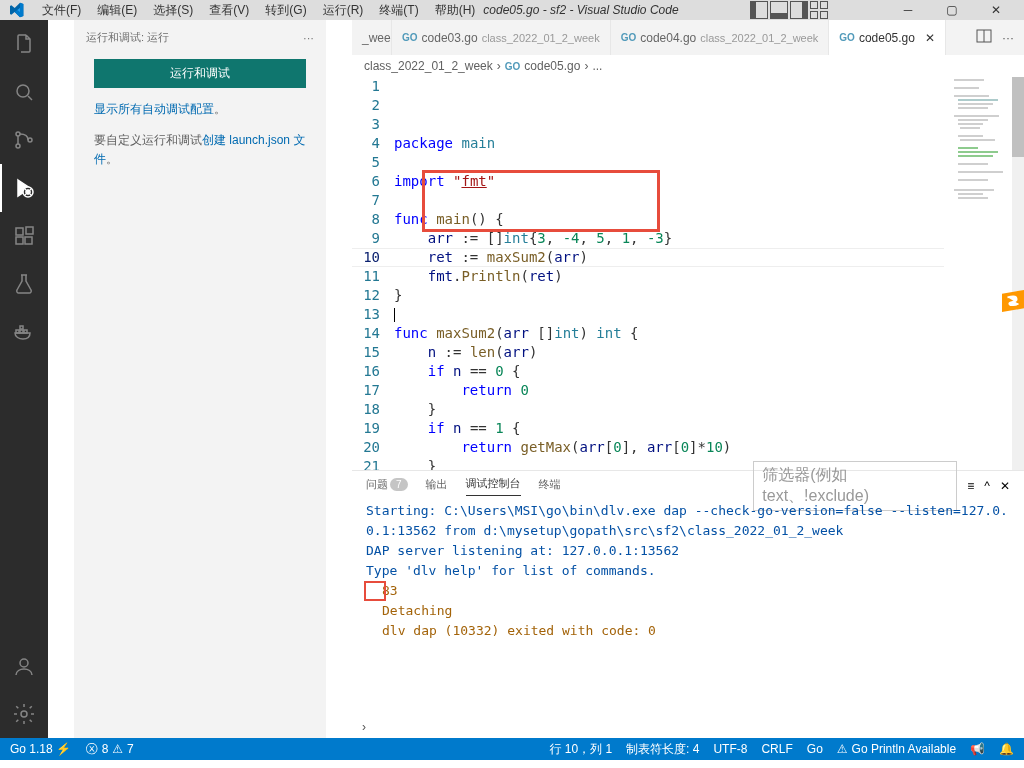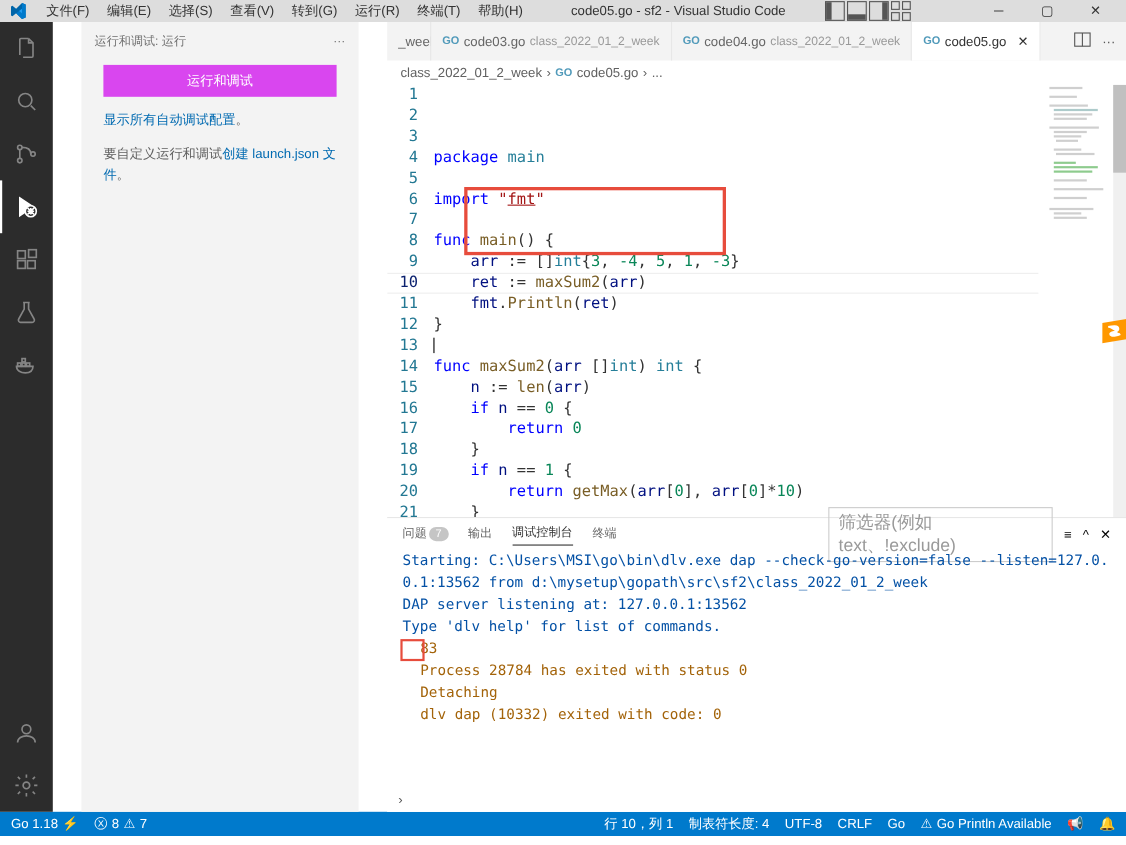--- a/index.html
+++ b/index.html
@@ -1,33 +1,33 @@
 <!DOCTYPE html>
 <html><head>
 <meta charset="utf-8">
 <style>
 * { margin: 0; padding: 0; box-sizing: border-box; }
 body { font-family: "Segoe UI", "Microsoft YaHei", sans-serif; font-size: 12px; background: #fff; overflow: hidden; width: 1024px; height: 768px; }
 .titlebar { height: 20px; background: #dddddd; display: flex; align-items: center; padding: 0 8px; }
 .titlebar .logo { width: 16px; height: 16px; margin-right: 10px; }
 .menu-item { padding: 4px 8px; color: #333; cursor: pointer; }
-.title-center { flex: 1; text-align: center; color: #333; }
+.title-center { flex: 1; text-align: left; color: #333; font-style: italic; }
 .win-controls { display: flex; gap: 4px; align-items: center; }
 .win-controls .ctrl { width: 40px; height: 28px; display: flex; align-items: center; justify-content: center; color: #333; }
 .layout-icons { display: flex; gap: 2px; margin-right: 60px; }
 .layout-icons .li { width: 18px; height: 18px; border: 1px solid #555; display: flex; }
 .main { display: flex; height: 718px; gap: 26px; }
 .activitybar { width: 48px; background: #2c2c2c; display: flex; flex-direction: column; }
 .activitybar .upper { flex: 1; display: flex; flex-direction: column; }
 .activitybar .ab-item { height: 48px; display: flex; align-items: center; justify-content: center; position: relative; }
 .activitybar .ab-item.active::before { content: ''; position: absolute; left: 0; top: 0; width: 2px; height: 100%; background: #fff; }
 .activitybar svg { width: 24px; height: 24px; }
 .sidebar { width: 252px; background: #f3f3f3; display: flex; flex-direction: column; }
 .sidebar-header { height: 35px; display: flex; align-items: center; justify-content: space-between; padding: 0 12px; color: #6f6f6f; font-size: 11px; }
-.run-btn { margin: 4px 20px 12px; padding: 6px 0; background: #d946ef; color: #fff; text-align: center; cursor: pointer; }
+.run-btn { margin: 4px 20px 12px; padding: 6px 0; background: #0f766e; color: #fff; text-align: center; cursor: pointer; }
 .sidebar-text { padding: 0 20px 12px; color: #616161; line-height: 1.6; }
 .link { color: #006ab1; cursor: pointer; }
 .editor-area { flex: 1; display: flex; flex-direction: column; background: #fff; position: relative; }
 .tabs { height: 35px; background: #f3f3f3; display: flex; align-items: stretch; }
 .tab { display: flex; align-items: center; padding: 0 10px; gap: 4px; border-right: 1px solid #e7e7e7; color: #666; min-width: 0; }
 .tab.active { background: #fff; color: #333; }
 .tab .go-ico { color: #519aba; font-size: 10px; font-weight: bold; }
 .tab .dim { color: #999; font-size: 11px; }
 .tab-actions { margin-left: auto; display: flex; align-items: center; padding: 0 10px; gap: 10px; color: #555; }
 .breadcrumb { height: 22px; display: flex; align-items: center; padding: 0 12px; color: #616161; font-size: 12px; gap: 4px;}
@@ -292,21 +292,20 @@
           <span>≡</span>
           <span>^</span>
           <span>✕</span>
         </div>
       </div>
       <div class="panel-body">
         <div class="dbg-blue" style="white-space:normal;word-break:break-all;">Starting: C:\Users\MSI\go\bin\dlv.exe dap --check-go-version=false --listen=127.0.0.1:13562 from d:\mysetup\gopath\src\sf2\class_2022_01_2_week</div>
         <div class="dbg-blue">DAP server listening at: 127.0.0.1:13562</div>
         <div class="dbg-blue">Type 'dlv help' for list of commands.</div>
         <div class="dbg-orange">83</div>
-        <div class="dbg-orange">Process 28784 has exited with status 0</div>
         <div class="dbg-orange">Detaching</div>
         <div class="dbg-orange">dlv dap (10332) exited with code: 0</div>
         <div class="redbox2"></div>
       </div>
       <div class="panel-scroll-arrow">›</div>
     </div>
   </div>
 
   <div style="position:absolute;right:0;top:290px;width:22px;height:28px;"><svg viewBox="0 0 24 28">
         <path fill="#ff9800" d="M0 4l24-4v20l-24 4z"></path>

